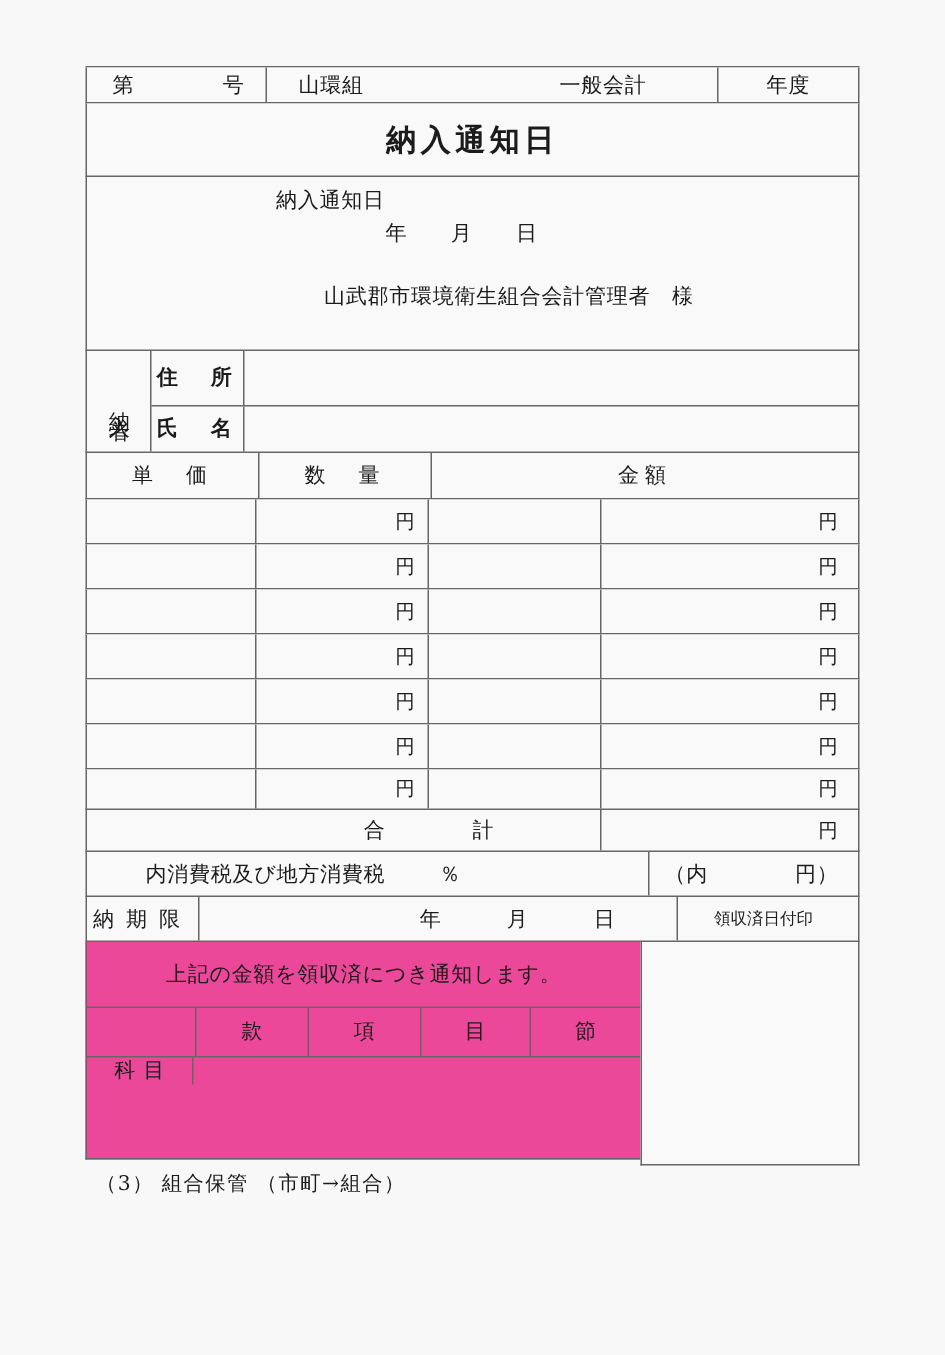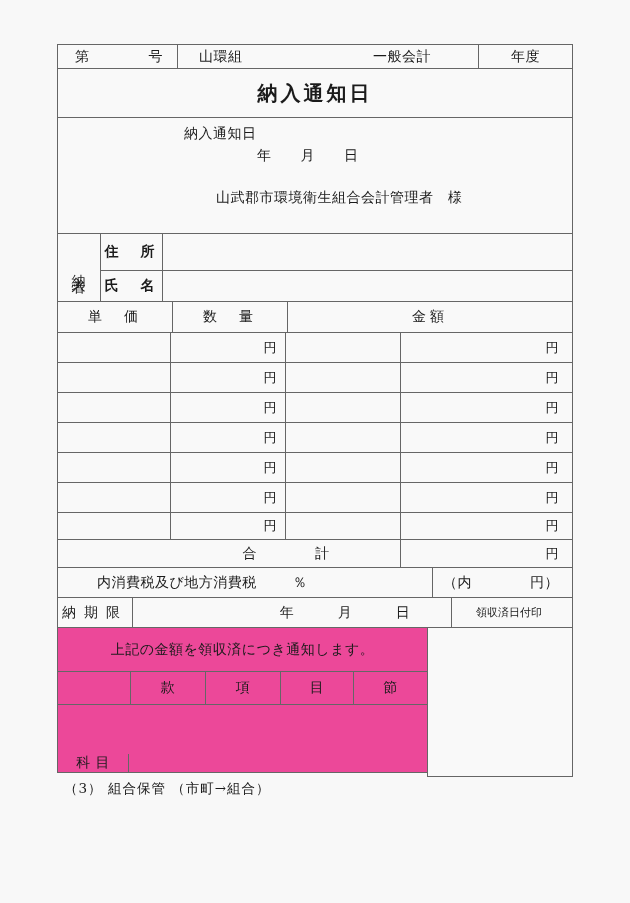--- a/index.html
+++ b/index.html
@@ -74,21 +74,21 @@
   .rdue { height: 30px; gap: 24px; }
   .rdue .c1 { width: 75px; justify-content: center; }
   .rdue .c2 { width: 295px; justify-content: center; padding-left: 82px; }
   .rdue .c3 { flex: 1; justify-content: flex-start; font-size: 11px; letter-spacing: 0; }
 
   
   .rbottom { display: flex; align-items: flex-start; }
   .bl { width: 370px; border-left: 1px solid #666; border-bottom: 1px solid #666; background: #ec4899; }
   .b-notice { height: 44px; border-bottom: 1px solid #666; display: flex; align-items: center; justify-content: center; }
   .b-head { height: 33px; border-bottom: 1px solid #666; display: flex; align-items: stretch; }
-  .b-kamoku { height: 67px; display: flex; align-items: flex-end; gap: 20px; }
+  .b-kamoku { height: 67px; display: flex; align-items: flex-start; gap: 20px; }
   .k1 { width: 73px; } .k2 { width: 75px; } .k3 { width: 75px; } .k4 { width: 73px; } .k5 { flex: 1; }
   .brx { width: 146px; height: 149px; border-left: 1px solid #666; border-right: 1px solid #666; border-bottom: 1px solid #666; background: #f9f9f9; }
 
   .footer-note { position: absolute; left: 64px; top: 780px; font-size: 13.5px; letter-spacing: 1px; }
 </style>
 </head>
 <body>
 
 <div class="form">
 

